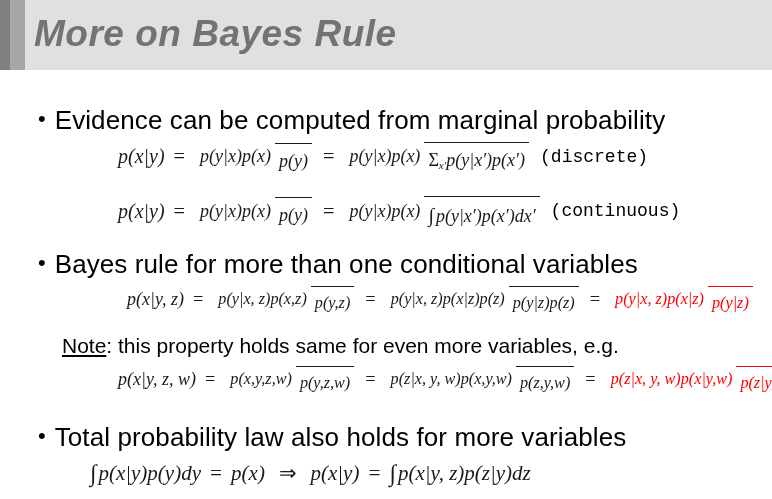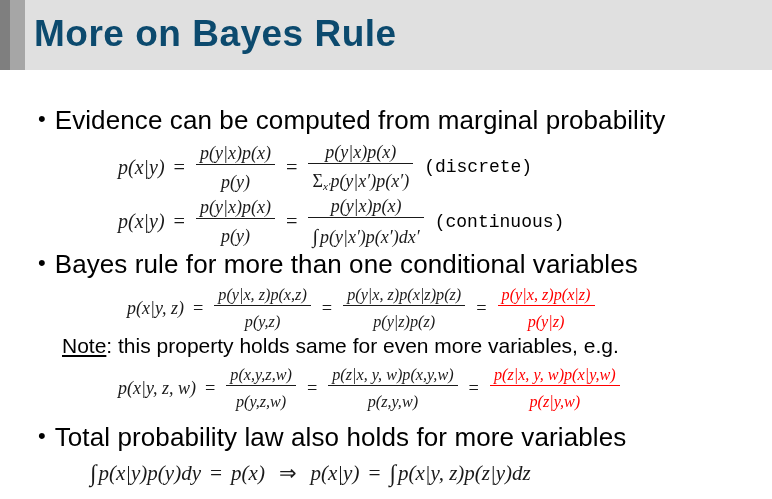--- a/index.html
+++ b/index.html
@@ -44,21 +44,22 @@
   .slide-title {
     position: absolute;
     left: 34px;
     top: 9px;
     font-size: 37px;
     font-weight: bold;
     font-family: "Liberation Sans Narrow", "Liberation Sans", sans-serif;
     letter-spacing: 0.5px;
     line-height: 50px;
     white-space: nowrap;
-    color: #0c4a6e;
+    color: #737373;
+    font-style: italic;
   }
 
   
   .body-area {
     position: absolute;
     left: 0;
     top: 70px;
     width: 772px;
     height: 429px;
     background: #ffffff;
@@ -109,21 +110,21 @@
     font-style: normal;
     margin: 0 7px;
   }
   .math .op-eq {
     font-style: normal;
     margin: 0 9px;
     font-size: 1.02em;
   }
   .frac {
     display: inline-flex;
-    flex-direction: column;
+    flex-direction: row;
     align-items: center;
     justify-content: center;
     vertical-align: middle;
     margin: 0 2px;
   }
   .frac .num {
     padding: 0 4px 1px 4px;
     line-height: 1.12;
   }
   .frac .den {

